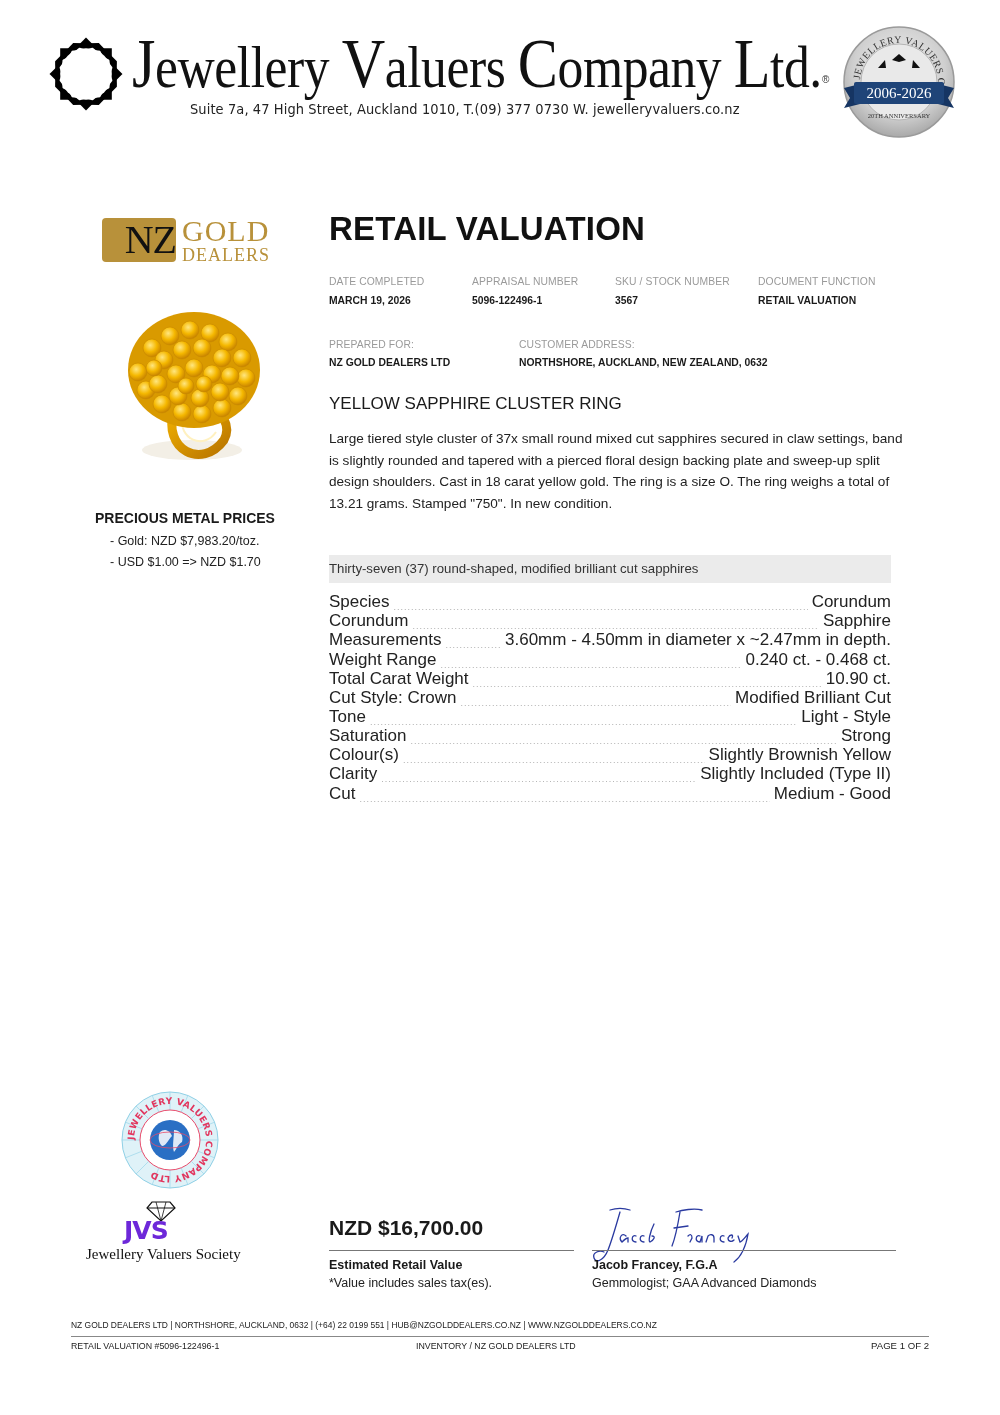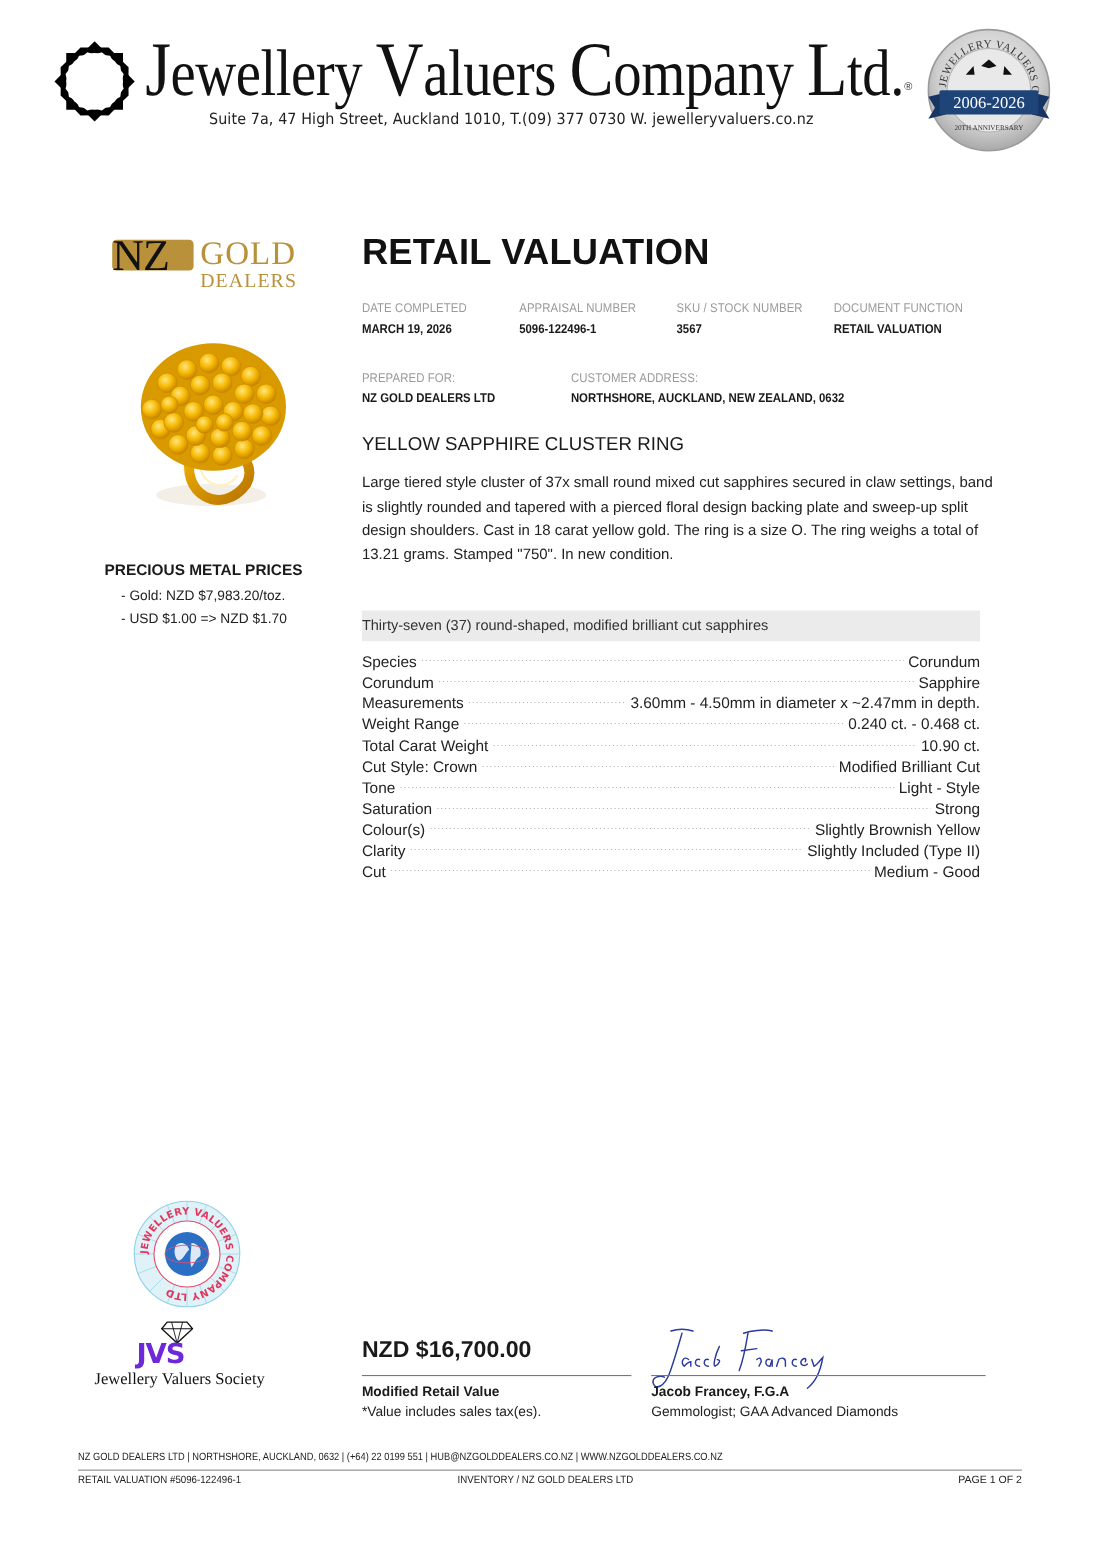--- a/index.html
+++ b/index.html
@@ -10,21 +10,21 @@
     .header { position: absolute; left: 0; top: 0; width: 1000px; height: 140px; }
     .star-logo { position: absolute; left: 48px; top: 36px; width: 76px; height: 76px; }
     .company-name { position: absolute; left: 132px; top: 28px; font-family: "Liberation Serif", "DejaVu Serif", serif; font-size: 60px; color: #111; letter-spacing: -0.5px; line-height: 72px; white-space: nowrap; transform: scaleX(0.86); transform-origin: left top; }
     .company-name .cap { font-size: 70px; }
     .reg-mark { position: absolute; left: 822px; top: 74px; font-size: 10px; color: #333; font-family: "Liberation Sans", sans-serif; }
     .company-address { position: absolute; left: 190px; top: 101px; font-size: 14px; color: #222; font-family: "DejaVu Sans", sans-serif; letter-spacing: 0.1px; transform: scaleX(0.93); transform-origin: left top; white-space: nowrap; }
     .anniv-badge { position: absolute; left: 838px; top: 24px; width: 122px; height: 116px; }
 
     
     .nzgd-logo { position: absolute; left: 102px; top: 216px; width: 180px; height: 50px; }
-    .nzgd-box { position: absolute; left: 0; top: 2px; width: 74px; height: 28px; background: #b8913a; border-radius: 4px; display: flex; align-items: center; justify-content: flex-start; }
+    .nzgd-box { position: absolute; left: 0; top: 2px; width: 74px; height: 44px; background: #b8913a; border-radius: 4px; display: flex; align-items: center; justify-content: flex-end; padding-left: 44px; }
     .nzgd-box span { font-family: "Liberation Serif", serif; font-size: 40px; color: #111; letter-spacing: -1px; line-height: 1; }
     .nzgd-gold { position: absolute; left: 80px; top: 0; font-family: "Liberation Serif", serif; font-size: 30px; color: #b8913a; line-height: 30px; letter-spacing: 1px; }
     .nzgd-dealers { position: absolute; left: 80px; top: 30px; font-family: "Liberation Serif", serif; font-size: 18px; color: #b8913a; line-height: 18px; letter-spacing: 1px; }
 
     .ring-image { position: absolute; left: 112px; top: 300px; width: 160px; height: 175px; }
 
     .metal-title { position: absolute; left: 95px; top: 510px; font-size: 14px; font-weight: bold; color: #1a1a1a; }
     .metal-line { position: absolute; left: 110px; font-size: 12.5px; color: #222; }
 
     
@@ -32,21 +32,21 @@
     .meta-label { position: absolute; font-size: 11.5px; color: #9a9a9a; letter-spacing: 0.1px; transform: scaleX(0.9); transform-origin: left top; white-space: nowrap; }
     .meta-value { position: absolute; font-size: 11.5px; font-weight: bold; color: #1a1a1a; transform: scaleX(0.9); transform-origin: left top; white-space: nowrap; }
 
     .item-title { position: absolute; left: 329px; top: 394px; font-size: 17px; font-weight: normal; color: #1a1a1a; }
     .item-desc { position: absolute; left: 329px; top: 428px; width: 580px; font-size: 13.6px; line-height: 21.5px; color: #222; }
 
     .claw-title { position: absolute; left: 329px; top: 533px; font-size: 12.5px; font-weight: bold; color: #1a1a1a; margin-top: 28px; }
     .claw-box { position: absolute; left: 329px; top: 555px; width: 562px; height: 28px; background: #ebebeb; padding-left: 0; font-size: 13.2px; color: #333; line-height: 28px; }
 
     .specs { position: absolute; left: 329px; top: 593px; width: 562px; }
-    .spec-row { display: flex; align-items: flex-start; height: 19.15px; font-size: 14px; color: #222; white-space: nowrap; }
+    .spec-row { display: flex; align-items: flex-end; height: 19.15px; font-size: 17px; color: #222; white-space: nowrap; }
     .spec-row .dots { flex: 1; overflow: hidden; margin: 0 4px; color: #aaa; font-size: 9px; letter-spacing: 1px; }
     .spec-row .dots::before { content: "..............................................................................................................................................................................................................................................................................."; }
 
     
     .round-seal { position: absolute; left: 120px; top: 1090px; width: 100px; height: 100px; }
     .jvs-logo { position: absolute; left: 86px; top: 1200px; width: 170px; height: 68px; }
     .jvs-letters { position: absolute; left: 38px; top: 18px; font-family: "DejaVu Sans", sans-serif; font-weight: bold; font-size: 25px; color: #6d28d9; letter-spacing: -1px; line-height: 1; }
     .jvs-caption { position: absolute; left: 0; top: 46px; font-family: "Liberation Serif", serif; font-size: 15px; color: #111; white-space: nowrap; }
     .jvs-diamond { position: absolute; left: 60px; top: 0; width: 30px; height: 22px; }
 
@@ -295,21 +295,21 @@
     <line x1="1" y1="8" x2="29" y2="8" stroke="#111" stroke-width="1"></line>
     <line x1="10" y1="2" x2="15" y2="21" stroke="#111" stroke-width="0.8"></line>
     <line x1="20" y1="2" x2="15" y2="21" stroke="#111" stroke-width="0.8"></line>
   </svg>
   <div class="jvs-letters">JVS</div>
   <div class="jvs-caption">Jewellery Valuers Society</div>
 </div>
 
 <div class="value-amount">NZD $16,700.00</div>
 <div class="value-rule"></div>
-<div class="value-label">Modified Retail Value</div>
+<div class="value-label">Estimated Retail Value</div>
 <div class="value-note">*Value includes sales tax(es).</div>
 
 <svg class="signature" viewBox="0 0 170 60">
   <g fill="none" stroke="#2a3aa0" stroke-width="1.3" stroke-linecap="round">
     <path d="M30,6 C26,20 22,34 18,44 C14,54 6,58 4,52 C2,46 10,44 14,46"></path>
     <path d="M20,4 C26,2 34,2 40,4"></path>
     <path d="M36,30 C32,26 28,32 32,36 C34,34 36,32 38,32 L38,36"></path>
     <path d="M46,30 C42,28 40,36 46,36"></path>
     <path d="M54,30 C50,28 48,36 54,36"></path>
     <path d="M64,18 C60,26 58,36 60,36 C64,34 66,30 62,30"></path>

